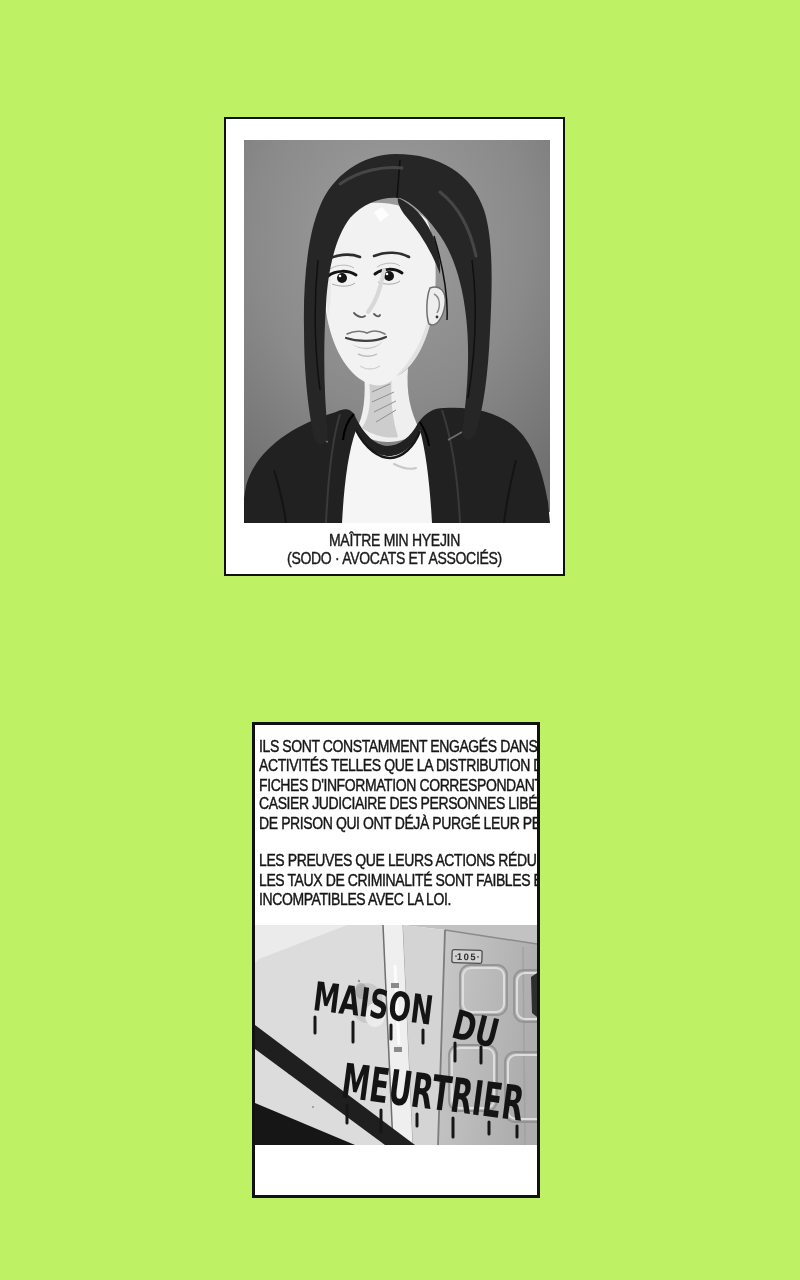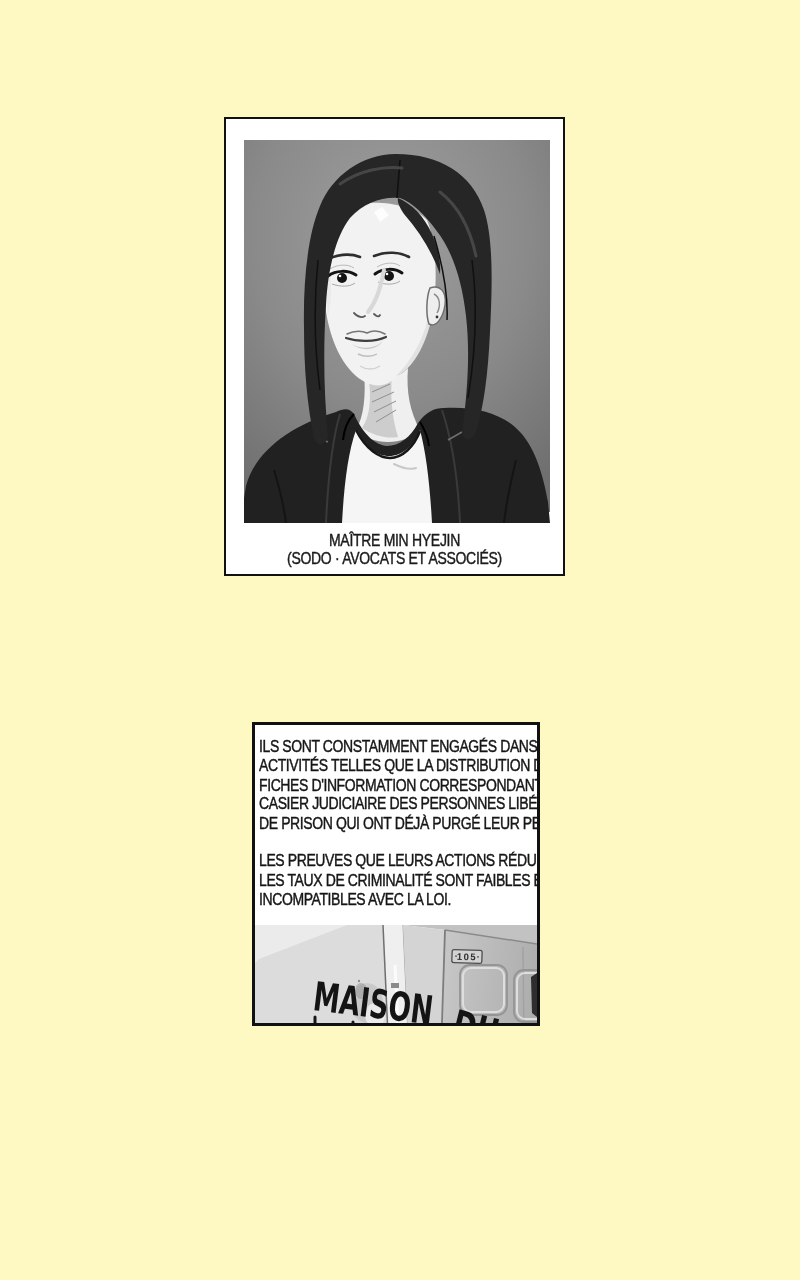--- a/index.html
+++ b/index.html
@@ -1,29 +1,29 @@
 <!DOCTYPE html>
 <html><head>
 <meta charset="utf-8">
 <style>
   html,body{margin:0;padding:0;background:#ffffff;}
-  .page{position:relative;width:800px;height:1280px;background:#fef9c3;overflow:hidden;
+  .page{position:relative;width:800px;height:1280px;background:#bef264;overflow:hidden;
         font-family:"Liberation Sans", sans-serif;text-decoration:underline;}
 
   
   .portrait-frame{position:absolute;left:224px;top:117px;width:341px;height:459px;
         background:#ffffff;border:2px solid #111111;box-sizing:border-box;}
   .portrait-photo{position:absolute;left:18px;top:21px;width:306px;height:383px;display:block;}
   .caption{position:absolute;left:0;top:412px;width:100%;text-align:center;
         color:#1b1b1b;font-size:14px;letter-spacing:-0.3px;line-height:16px;
         -webkit-text-stroke:0.35px #1b1b1b;
         transform:scaleY(1.15);transform-origin:50% 0;}
 
   
-  .narration-panel{position:absolute;left:252px;top:722px;width:288px;height:304px;
+  .narration-panel{position:absolute;left:252px;top:722px;width:288px;height:476px;
         background:#ffffff;border:3px solid #111111;box-sizing:border-box;overflow:hidden;}
   .narration-text{position:absolute;left:0;top:0;width:282px;height:186px;
         padding:10px 0 0 4px;box-sizing:border-box;
         color:#161616;font-size:14px;letter-spacing:-0.4px;line-height:15.4px;
         -webkit-text-stroke:0.35px #161616;
         transform:scaleY(1.24);transform-origin:0 0;}
   .nline{white-space:nowrap;overflow:hidden;width:278px;}
   .para2-start{margin-top:15.4px;}
   .door-photo{position:absolute;left:0;top:200px;width:282px;height:220px;display:block;}
 </style>

